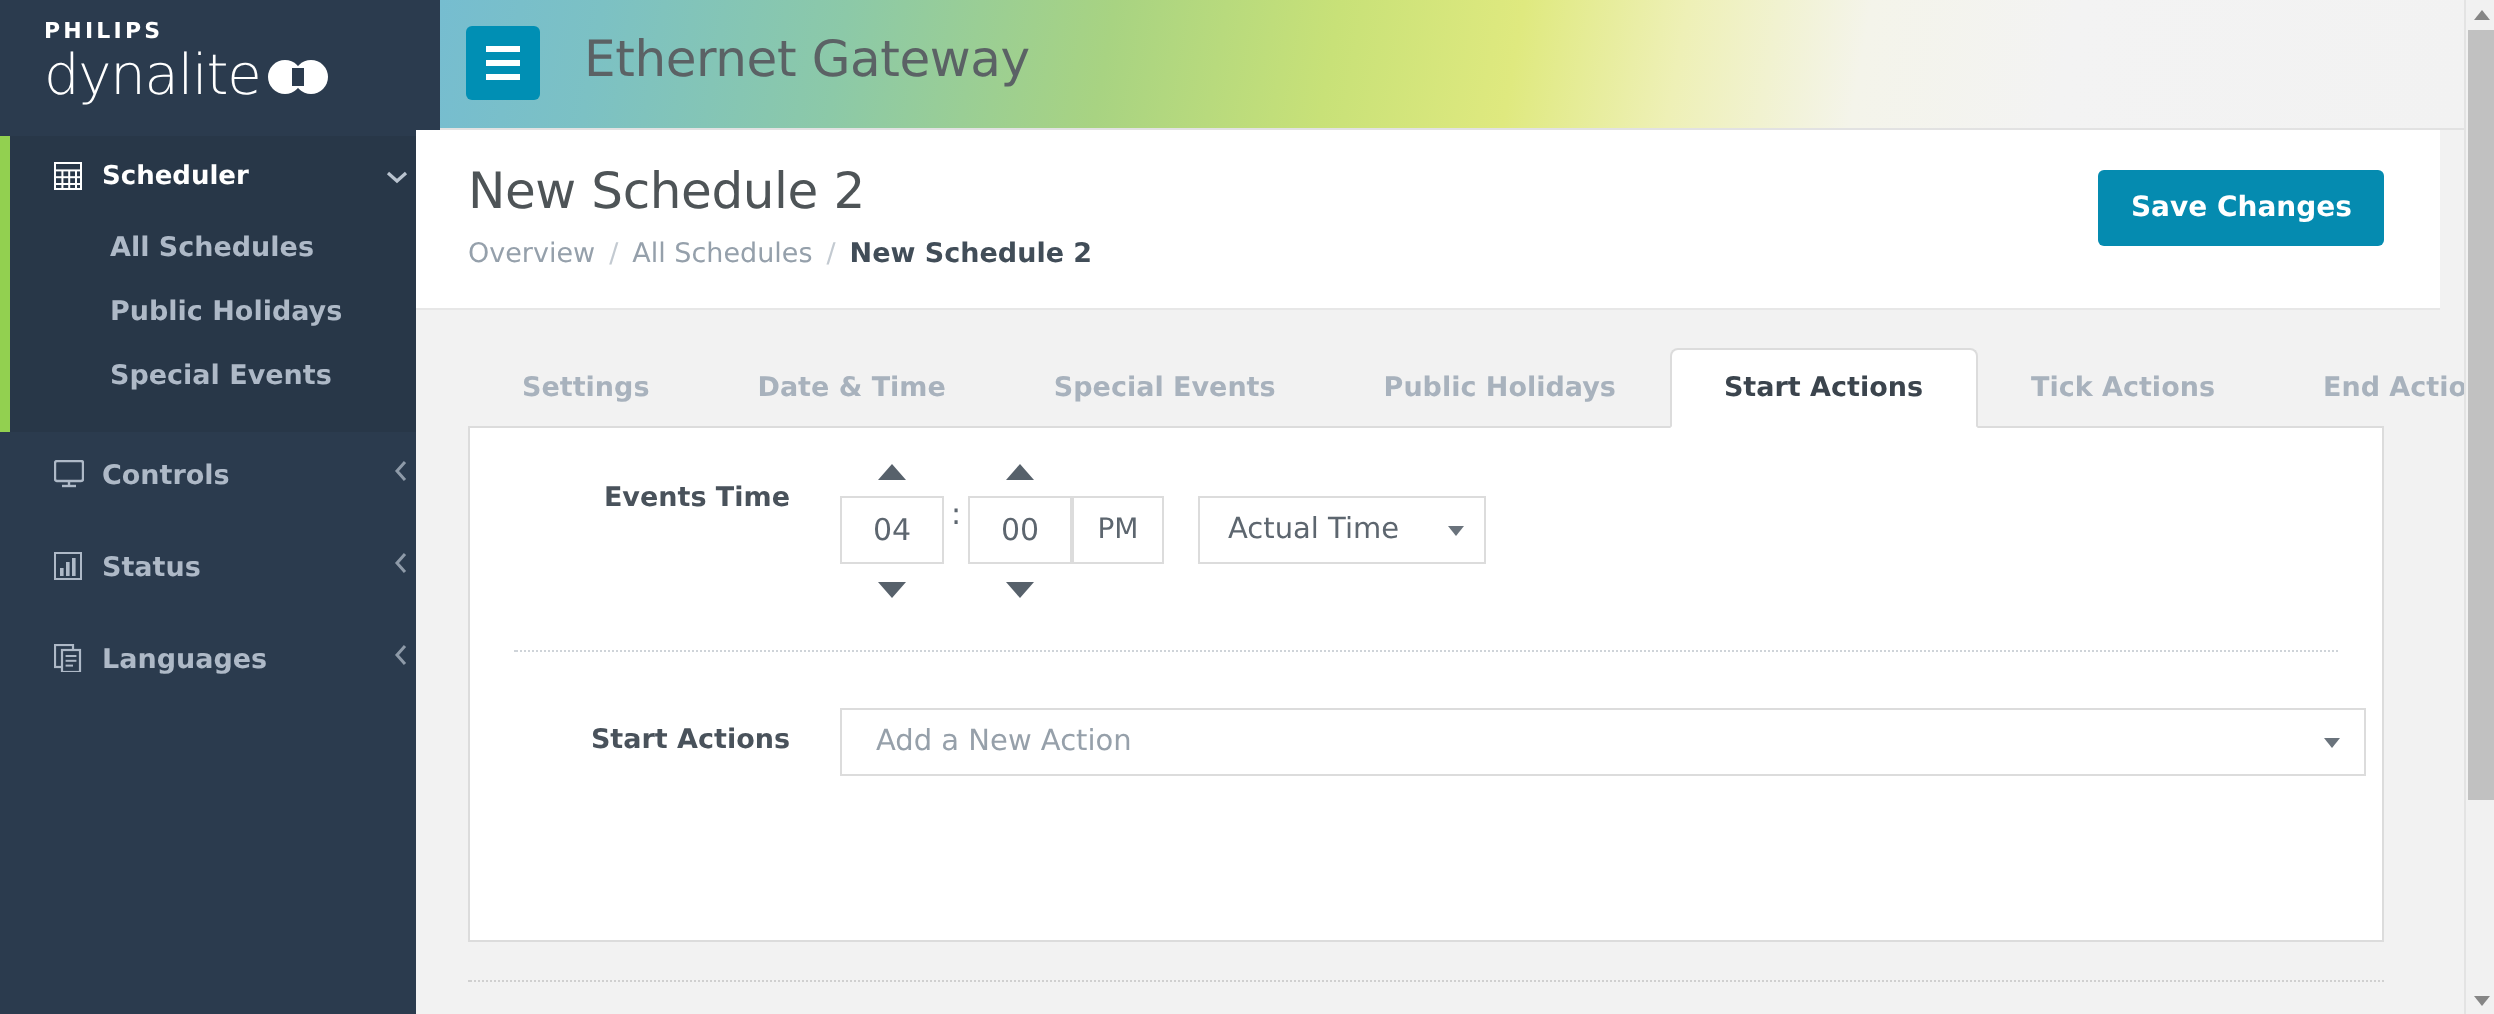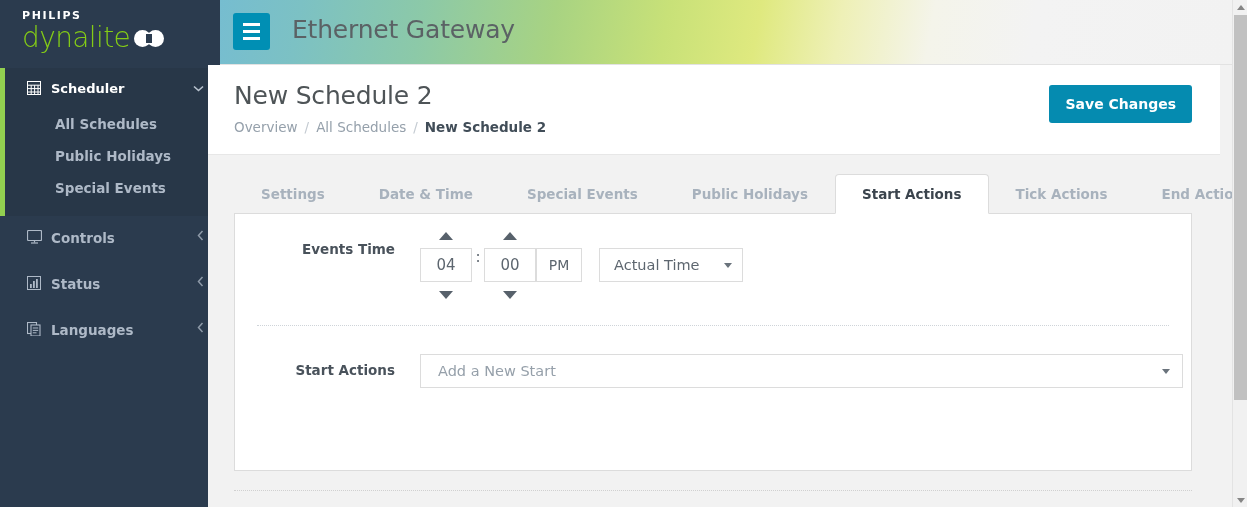--- a/index.html
+++ b/index.html
@@ -26,21 +26,21 @@
     color: #ffffff;
     font-size: 11px;
     font-weight: bold;
     letter-spacing: 1.6px;
     line-height: 13px;
   }
   .logo-dynalite-row {
     display: flex; align-items: center; gap: 3px; margin-top: 1px;
   }
   .logo-dynalite {
-    color: #84cc16;
+    color: #ffffff;
     font-size: 28px;
     line-height: 30px;
     letter-spacing: -0.6px;
     font-weight: 300;
   }
   .logo-mark {
     position: relative;
     width: 30px; height: 17px;
     margin-left: 1px;
   }
@@ -534,21 +534,21 @@
 
           </div>
         </div>
       </div>
 
       <hr class="dotted">
 
       <div class="field-row actions-row">
         <div class="actions-label">Start Actions</div>
         <div class="action-select">
-          <span>Add a New Start</span>
+          <span>Add a New Action</span>
           <span class="sel-caret"></span>
         </div>
       </div>
 
     </div>
 
     <div id="bottom-dotted"></div>
   </div>
 
   <div id="scrollbar">

